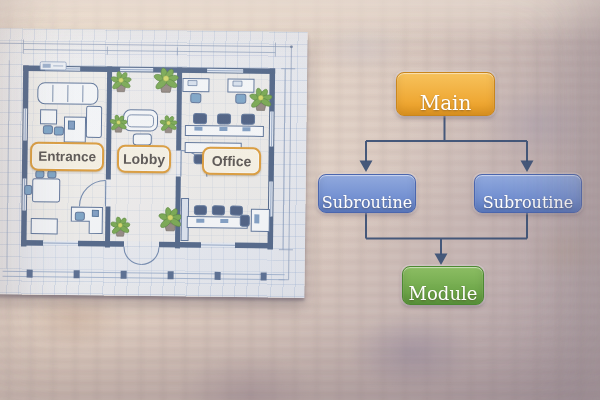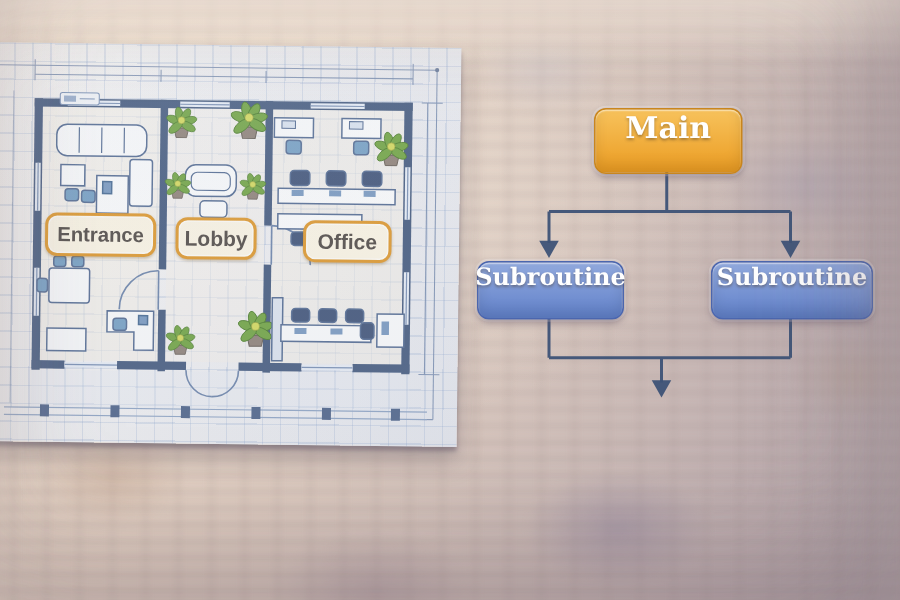--- a/index.html
+++ b/index.html
@@ -63,22 +63,22 @@
     background:#fcf5e3;border:2.5px solid #e09b31;border-radius:8px;
     color:#57504a;font-weight:700;white-space:nowrap;
     box-shadow:0 1px 2px rgba(120,85,30,.35), inset 0 0 0 1px rgba(255,255,255,.6);
   }
   .badge-entrance{left:46px;top:113px;width:70px;height:25px;font-size:13.5px;}
   .badge-lobby{left:133px;top:115px;width:50px;height:24px;font-size:14px;}
   .badge-office{left:218px;top:116px;width:55px;height:24px;font-size:14px;}
   
   .connectors{position:absolute;inset:0;width:600px;height:400px;}
   .node{
-    position:absolute;display:flex;align-items:flex-start;justify-content:center;
-    color:#fff;font-family:"DejaVu Serif","Liberation Serif",serif;font-weight:bold;
+    position:absolute;display:flex;align-items:flex-end;justify-content:center;
+    color:#fff;font-family:"DejaVu Serif","Liberation Serif",serif;font-weight:normal;
     border-radius:8px;white-space:nowrap;
     text-shadow:0 1px 2px rgba(75,55,35,.45);
     box-shadow:0 2px 4px rgba(90,75,95,.45),
                0 0 0 1.5px rgba(255,255,255,.28),
                inset 0 1px 1px rgba(255,255,255,.55),
                inset 0 -5px 9px rgba(0,0,0,.10);
   }
   .node-main{left:396px;top:72px;width:97px;height:42px;font-size:20px;
     background:linear-gradient(#f7c25c,#eb9c22);border:1px solid #c9861e;}
   .node-sub-left{left:318px;top:174px;width:96px;height:37px;font-size:16px;
@@ -298,15 +298,18 @@
 
   <div class="node node-main">
     <span>Main</span>
   </div>
   <div class="node node-sub-left">
     <span>Subroutine</span>
   </div>
   <div class="node node-sub-right">
     <span>Subroutine</span>
   </div>
+  <div class="node node-module">
+    <span>Module</span>
+  </div>
 
   <div class="vignette"></div>
 </div>
 
 </body></html>

